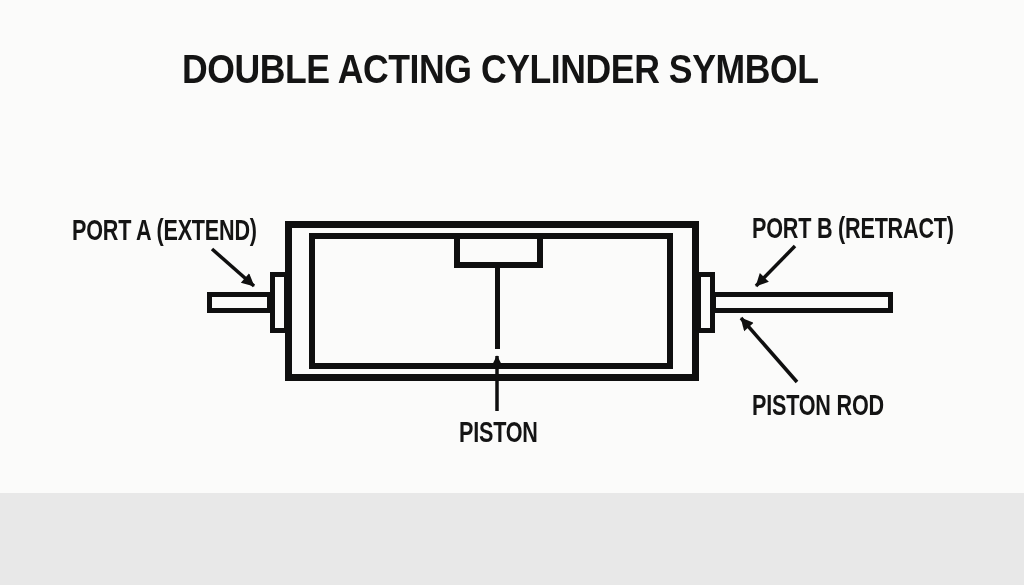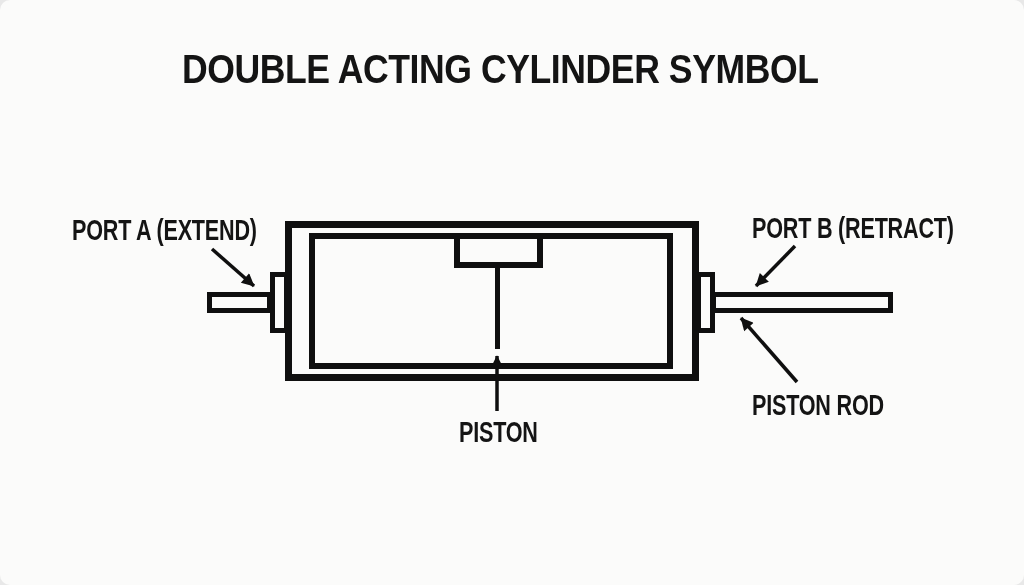--- a/index.html
+++ b/index.html
@@ -1,20 +1,19 @@
 <!DOCTYPE html>
 <html style="--bg: #fbfbfa; --line: #0f0f0f; --text: #141414;"><head>
 <meta charset="utf-8">
 <style>
   html,body{margin:0;padding:0;background:#e8e8e8;}
   .stage{
-    position:relative;width:1024px;height:585px;overflow:hidden;
+    position:relative;width:1024px;height:493px;overflow:hidden;
     background:var(--bg,#fbfbfa);
     font-family:"Liberation Sans",sans-serif;
-    border-radius:10px;
   }
   .title{
     position:absolute;left:182px;top:49px;
     font-weight:700;font-size:40px;letter-spacing:-0.5px;line-height:1;
     color:var(--text,#141414);
     transform:scaleX(0.89);transform-origin:left top;white-space:nowrap;
   }
   .label{
     position:absolute;
     font-weight:700;font-size:30px;letter-spacing:-0.3px;line-height:1;

